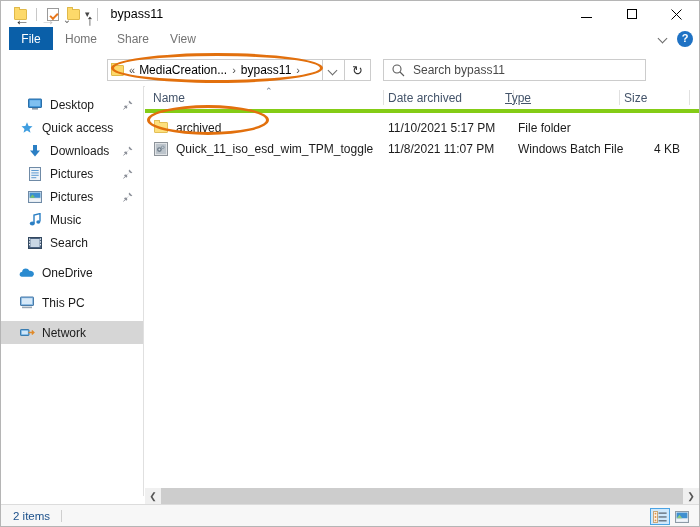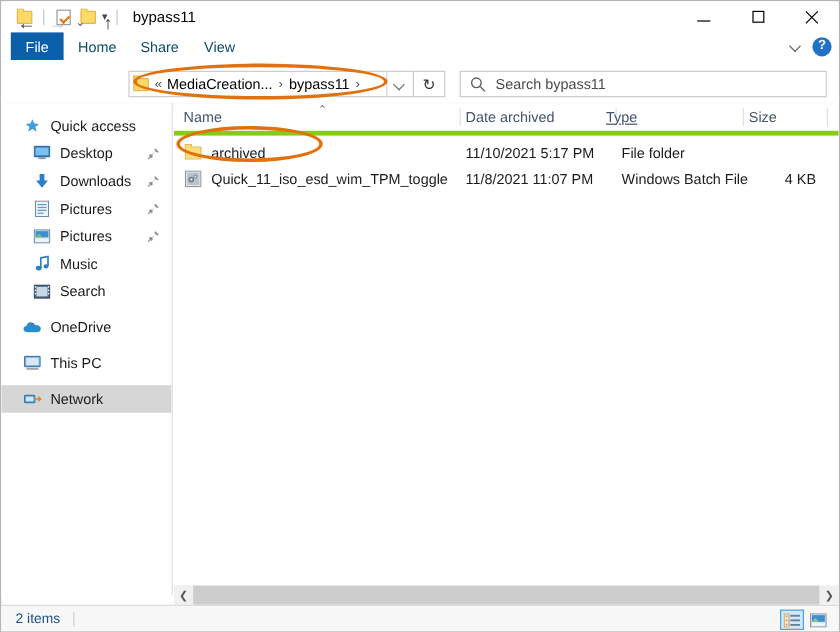--- a/index.html
+++ b/index.html
@@ -119,21 +119,21 @@
     left: 0; top: 26px;
     width: 698px; height: 23px;
     background: #ffffff;
     border-bottom: 1px solid #dcdcdc;
   }
   .tab {
     position: absolute;
     top: 0; height: 23px;
     display: flex; align-items: center; justify-content: center;
     font-size: 12px;
-    color: #0c4a6e;
+    color: #737373;
     cursor: default;
   }
   #tab-file {
     left: 8px; width: 44px;
     background: #0a5fa8;
     color: #ffffff;
   }
   #tab-home { left: 56px; width: 48px; }
   #tab-share { left: 108px; width: 48px; }
   #tab-view { left: 160px; width: 44px; }
@@ -254,21 +254,21 @@
     border-left: none;
     box-sizing: border-box;
     background: #fff;
     display: flex; align-items: center; justify-content: center;
     color: #333;
     font-size: 13px;
   }
   #searchbox {
     position: absolute;
     left: 382px; top: 58px;
-    width: 306px; height: 22px;
+    width: 263px; height: 22px;
     border: 1px solid #cccccc;
     box-sizing: border-box;
     background: #fff;
     display: flex; align-items: center;
     padding-left: 8px;
   }
   .search-icon {
     width: 13px; height: 13px;
     flex: none;
     margin-right: 8px;
@@ -548,44 +548,44 @@
       <circle cx="5" cy="5" r="4" fill="none" stroke="#5a5a5a" stroke-width="1.1"></circle>
       <line x1="8" y1="8" x2="12" y2="12" stroke="#5a5a5a" stroke-width="1.1"></line>
     </svg>
     <span id="search-placeholder">Search bypass11</span>
   </div>
 
   <div id="sidebar">
 
     <div class="nav-gap"></div>
 
-    <div class="nav-item">
-      <span class="nav-icon">
-        <svg width="14" height="14" viewBox="0 0 14 14">
-          <path d="M7 1.3 L8.6 5 L12.5 5.3 L9.5 7.9 L10.5 11.7 L7 9.6 L3.5 11.7 L4.5 7.9 L1.5 5.3 L5.4 5 Z" fill="#3f9ee0"></path>
-        </svg>
-      </span>
-      <span class="nav-label">Quick access</span>
-    </div>
-
     <div class="nav-item indent">
       <span class="nav-icon">
         <svg width="14" height="13" viewBox="0 0 14 13">
           <rect x="0.5" y="1" width="13" height="8.5" rx="0.5" fill="#3a8fd4" stroke="#2b6fa8"></rect>
           <rect x="1.8" y="2.2" width="10.4" height="6" fill="#7fc0f0"></rect>
           <rect x="4" y="10" width="6" height="1.6" fill="#8d9aa6"></rect>
         </svg>
       </span>
       <span class="nav-label">Desktop</span>
       <span class="pin">
         <svg width="10" height="10" viewBox="0 0 10 10">
           <path d="M6.3 0.6 L9.4 3.7 L8 4.3 L6.6 3.3 L4 6.1 L4.3 7.8 L3.2 8.8 L1 6.6 L2 5.5 L3.8 5.8 L6.5 3.2 L5.6 1.9 Z" fill="#8c9099"></path>
           <line x1="2.4" y1="7.4" x2="0.4" y2="9.5" stroke="#8c9099" stroke-width="1"></line>
         </svg>
       </span>
+    </div>
+
+    <div class="nav-item">
+      <span class="nav-icon">
+        <svg width="14" height="14" viewBox="0 0 14 14">
+          <path d="M7 1.3 L8.6 5 L12.5 5.3 L9.5 7.9 L10.5 11.7 L7 9.6 L3.5 11.7 L4.5 7.9 L1.5 5.3 L5.4 5 Z" fill="#3f9ee0"></path>
+        </svg>
+      </span>
+      <span class="nav-label">Quick access</span>
     </div>
 
     <div class="nav-item indent">
       <span class="nav-icon">
         <svg width="14" height="14" viewBox="0 0 14 14">
           <rect x="5" y="1" width="4" height="6" fill="#2b7fc4"></rect>
           <path d="M2 6.5 L12 6.5 L7 12.5 Z" fill="#2b7fc4"></path>
         </svg>
       </span>
       <span class="nav-label">Downloads</span>

